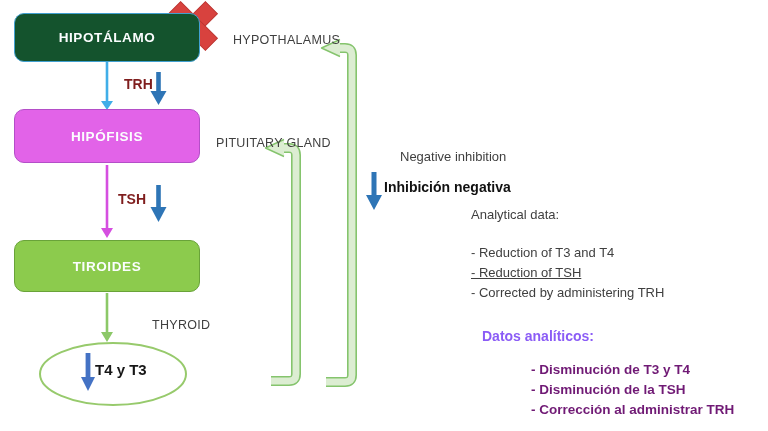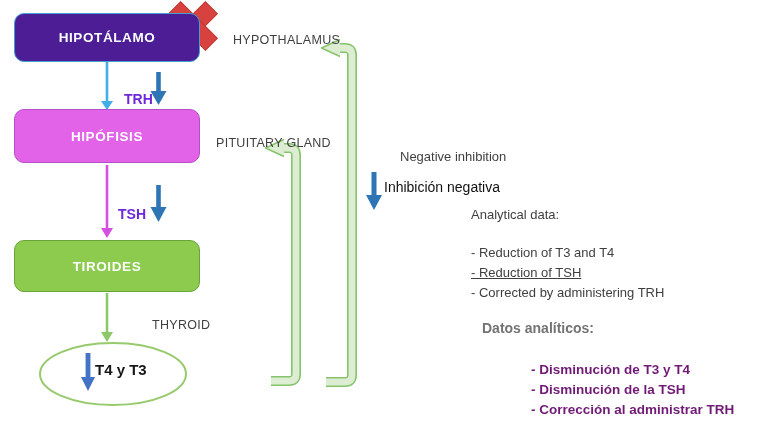--- a/index.html
+++ b/index.html
@@ -27,44 +27,43 @@
     border-radius: 10px;
     display: flex;
     align-items: center;
     justify-content: center;
     color: #fbfdfe;
     font-weight: bold;
     font-size: 13.5px;
     letter-spacing: 0.6px;
     box-sizing: border-box;
   }
-  #box-hypothalamus { top: 13px; height: 49px; background: #4c1d95; border: 1.5px solid #41a0d0; }
+  #box-hypothalamus { top: 13px; height: 49px; background: #14532d; border: 1.5px solid #41a0d0; }
   #box-pituitary    { top: 109px; height: 54px; background: #e263e8; border: 1.5px solid #b44ec8; }
   #box-thyroid      { top: 240px; height: 52px; background: #8ccb4d; border: 1.5px solid #69a339; }
   .en-label {
     position: absolute;
     color: #3f3f3f;
     font-size: 12.5px;
     letter-spacing: 0.3px;
     white-space: nowrap;
     margin-top: 24px;
   }
   .hormone-label {
     position: absolute;
-    color: #6d28d9;
+    color: #7f1d1d;
     font-weight: bold;
     font-size: 14px;
     white-space: nowrap;
-    margin-top: 15px;
   }
   #lbl-neg-inhibition-en { position: absolute; left: 400px; top: 149px; font-size: 13px; color: #3f3f3f; white-space: nowrap; }
-  #lbl-neg-inhibition-es { position: absolute; left: 384px; top: 179px; font-size: 14px; font-weight: normal; color: #111111; white-space: nowrap; }
+  #lbl-neg-inhibition-es { position: absolute; left: 384px; top: 179px; font-size: 14px; font-weight: bold; color: #111111; white-space: nowrap; }
   #lbl-analytical-title  { position: absolute; left: 471px; top: 207px; font-size: 13px; color: #3f3f3f; white-space: nowrap; }
   .en-bullet { position: absolute; left: 471px; font-size: 13px; color: #3f3f3f; white-space: nowrap; }
-  #lbl-datos-title { position: absolute; left: 482px; top: 320px; font-size: 14px; font-weight: bold; color: #737373; white-space: nowrap; }
+  #lbl-datos-title { position: absolute; left: 482px; top: 328px; font-size: 14px; font-weight: bold; color: #8b5cf6; white-space: nowrap; }
   .es-bullet { position: absolute; left: 531px; font-size: 13.5px; font-weight: bold; color: #701a75; white-space: nowrap; }
   #lbl-t4t3 {
     position: absolute; left: 95px; top: 361px;
     font-size: 15px; font-weight: bold; color: #161616; white-space: nowrap;
   }
 </style>
 </head>
 <body>
 
 <div id="stage">

